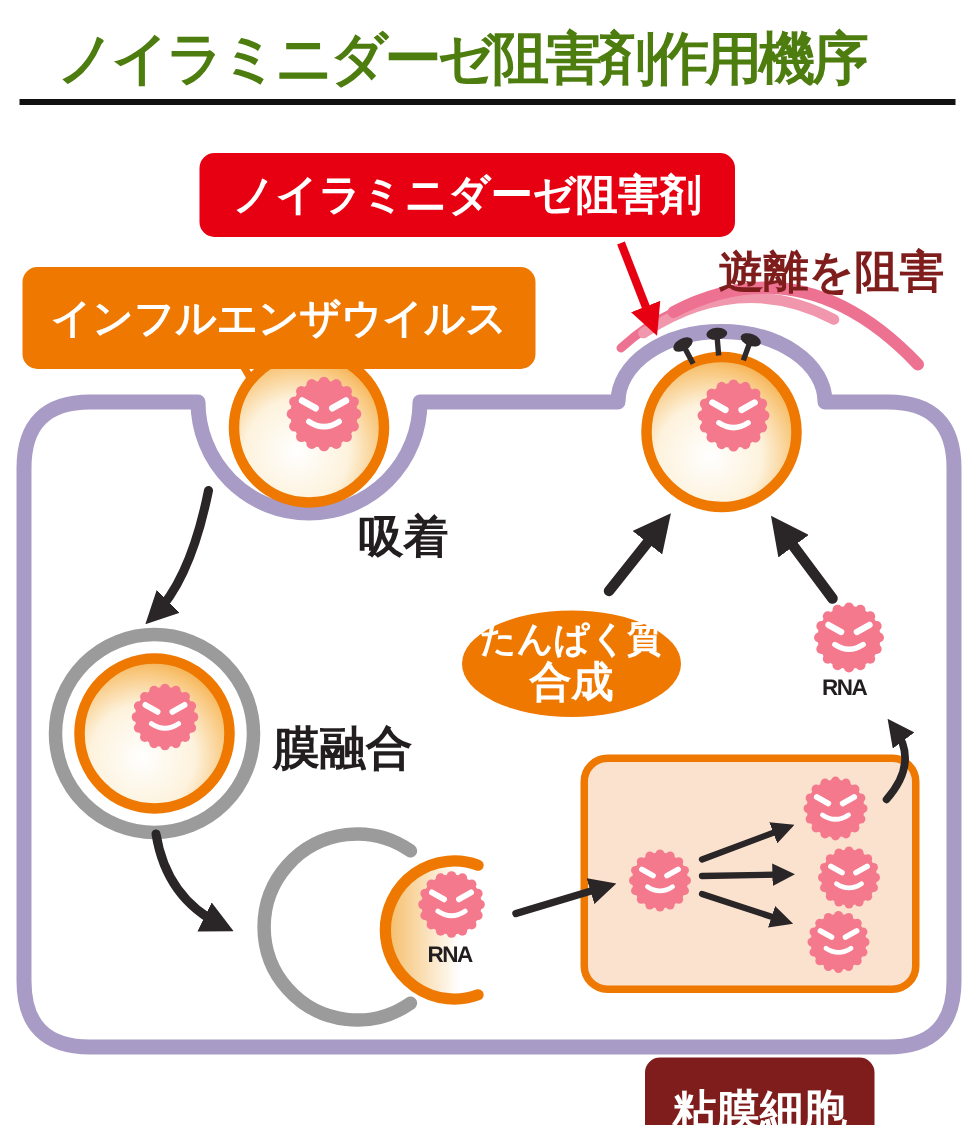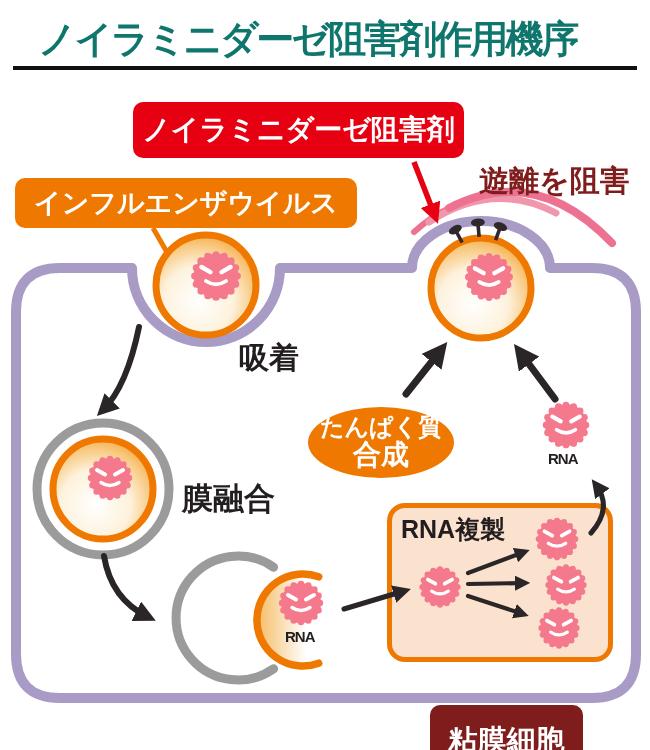--- a/index.html
+++ b/index.html
@@ -5,27 +5,27 @@
   html,body{margin:0;padding:0;background:#ffffff;}
   body{width:650px;height:750px;position:relative;overflow:hidden;
        font-family:"Liberation Sans","DejaVu Sans",sans-serif;}
   .stage{position:absolute;inset:0;}
   
   #rna-box{position:absolute;left:387px;top:503px;width:216px;height:149px;
     background:#fbe2cf;border:5px solid #ee7800;border-radius:18px;z-index:1;}
   svg.diagram{position:absolute;left:0;top:0;z-index:2;pointer-events:none;}
   .lbl{position:absolute;z-index:3;font-weight:700;color:#221d1e;white-space:nowrap;}
   
-  .title{left:38px;top:14px;font-size:38px;letter-spacing:-2.5px;color:#0f766e;}
+  .title{left:38px;top:14px;font-size:38px;letter-spacing:-2.5px;color:#4d7c0f;}
   .title-rule{position:absolute;left:13px;top:66px;width:624px;height:4px;background:#111;z-index:3;}
   
   .box-callout{display:flex;align-items:center;justify-content:center;
     color:#fff;border-radius:10px;text-align:center;}
-  .inhibitor{left:133px;top:102px;width:331px;height:56px;background:#e60012;font-size:28px;}
-  .virus-callout{left:15px;top:178px;width:342px;height:50px;background:#ee7800;font-size:27px;}
+  .inhibitor{left:133px;top:102px;width:357px;height:56px;background:#e60012;font-size:28px;}
+  .virus-callout{left:15px;top:178px;width:342px;height:68px;background:#ee7800;font-size:27px;}
   .mucosa{left:430px;top:705px;width:153px;height:72px;background:#7f1d1d;font-size:29px;}
   .block-release{left:479px;top:161px;font-size:30px;color:#7f1d1d;}
   
   .adsorption{left:239px;top:338px;font-size:30px;}
   .fusion{left:182px;top:478px;font-size:31px;}
   .uncoating{left:34px;top:601px;font-size:31px;}
   .rna-rep{left:401px;top:513px;font-size:25px;}
   .rna-small{font-size:15px;letter-spacing:-1px;}
   .rna1{left:285px;top:628px;}
   .rna2{left:548px;top:450px;}
@@ -171,18 +171,17 @@
   <div class="lbl box-callout virus-callout">インフルエンザウイルス</div>
 
   <div class="lbl adsorption">吸着</div>
   <div class="lbl fusion">膜融合</div>
 
   <div class="protein">
     <span class="l1">たんぱく質</span>
     <span class="l2">合成</span>
   </div>
 
-  <div class="lbl rna-rep">RNA複製</div>
   <div class="lbl rna-small rna1">RNA</div>
   <div class="lbl rna-small rna2">RNA</div>
 
   <div class="lbl box-callout mucosa">粘膜細胞</div>
 </div>
 
 </body></html>

